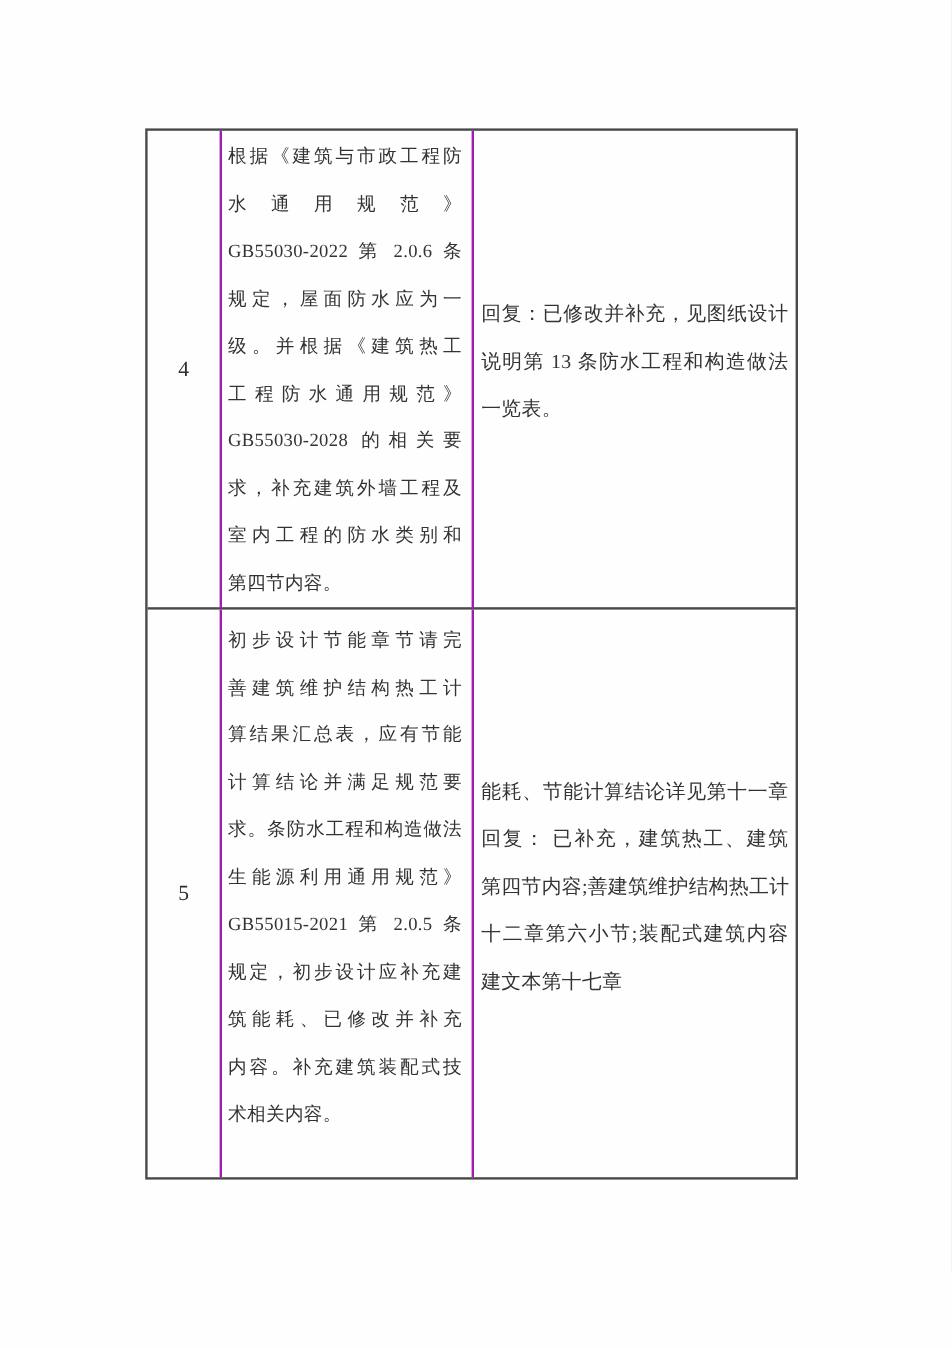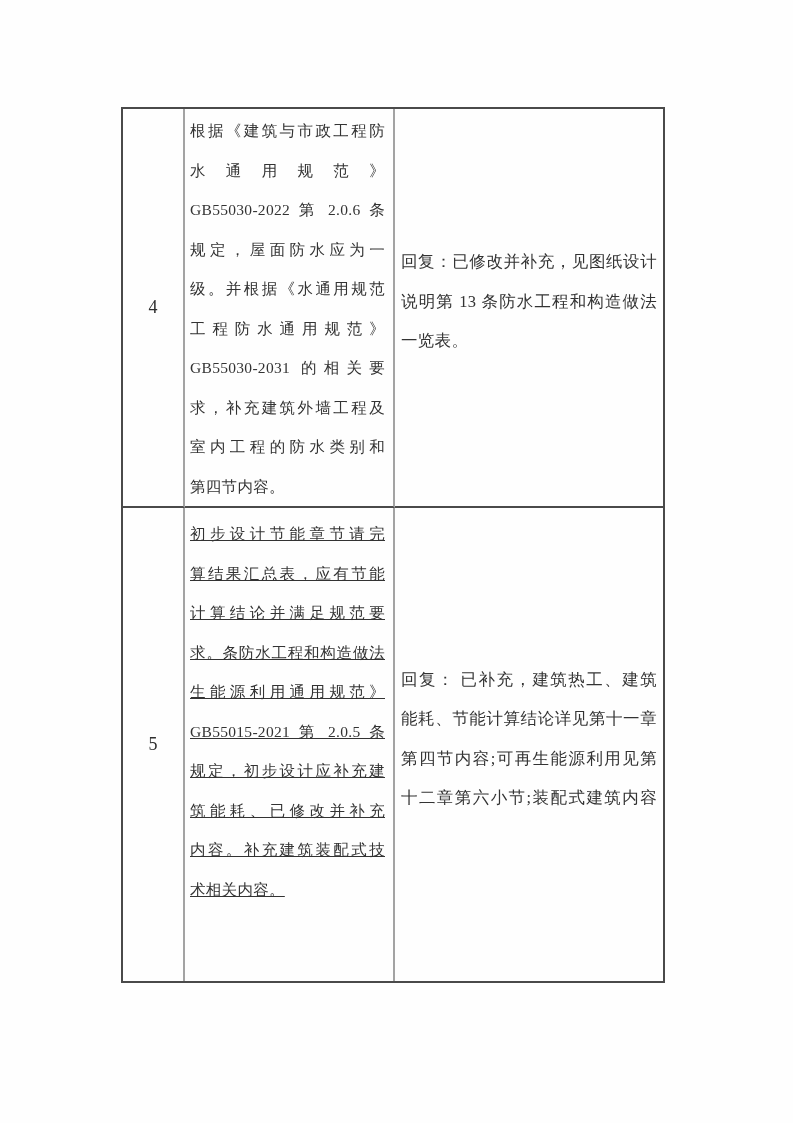--- a/index.html
+++ b/index.html
@@ -29,37 +29,37 @@
     display: grid;
     grid-template-columns: 62px 210px 1fr;
     grid-template-rows: 399px 1fr;
     background: #fefefe;
   }
 
   .cell {
     overflow: hidden;
     color: #333;
   }
-  .cell.b-right  { border-right: 2px solid #a3a3a3; }
+  .cell.b-right  { border-right: 2px solid #a21caf; }
   .cell.b-bottom { border-bottom: 2px solid #4a4a4a; }
 
   
   .cell.num {
     display: flex;
     align-items: center;
     justify-content: center;
     font-size: 18px;
     color: #2e2e2e;
   }
 
   
   .cell.comment {
     padding: 2px 8px 0 5px;
   }
-  .cell.comment.r5 { padding-top: 6px; text-decoration: underline; }
+  .cell.comment.r5 { padding-top: 6px; }
 
   
   .cell.reply {
     display: flex;
     align-items: center;
     padding: 0 6px 12px 6px;
   }
   .reply-inner { width: 100%; }
 
   .tline {
@@ -85,56 +85,58 @@
 
     <div class="cell num b-right b-bottom">
       <span>4</span>
     </div>
 
     <div class="cell comment b-right b-bottom">
       <div class="tline">根据《建筑与市政工程防</div>
       <div class="tline">水通用规范》</div>
       <div class="tline">GB55030-2022 第 2.0.6 条</div>
       <div class="tline">规定，屋面防水应为一</div>
-      <div class="tline">级。并根据《水通用规范</div>
+      <div class="tline">级。并根据《建筑热工</div>
       <div class="tline">工程防水通用规范》</div>
-      <div class="tline">GB55030-2031 的相关要</div>
+      <div class="tline">GB55030-2028 的相关要</div>
       <div class="tline">求，补充建筑外墙工程及</div>
       <div class="tline">室内工程的防水类别和</div>
       <div class="tline last">第四节内容。</div>
     </div>
 
     <div class="cell reply b-bottom">
       <div class="reply-inner">
         <div class="tline">回复：已修改并补充，见图纸设计</div>
         <div class="tline">说明第 13 条防水工程和构造做法</div>
         <div class="tline last">一览表。</div>
       </div>
     </div>
 
     <div class="cell num b-right">
       <span>5</span>
     </div>
 
     <div class="cell comment r5 b-right">
       <div class="tline">初步设计节能章节请完</div>
+      <div class="tline">善建筑维护结构热工计</div>
       <div class="tline">算结果汇总表，应有节能</div>
       <div class="tline">计算结论并满足规范要</div>
       <div class="tline">求。条防水工程和构造做法</div>
       <div class="tline">生能源利用通用规范》</div>
       <div class="tline">GB55015-2021 第 2.0.5 条</div>
       <div class="tline">规定，初步设计应补充建</div>
       <div class="tline">筑能耗、已修改并补充</div>
       <div class="tline">内容。补充建筑装配式技</div>
       <div class="tline last">术相关内容。</div>
     </div>
 
     <div class="cell reply">
       <div class="reply-inner">
+        <div class="tline">能耗、节能计算结论详见第十一章</div>
         <div class="tline">回复：  已补充，建筑热工、建筑</div>
-        <div class="tline">能耗、节能计算结论详见第十一章</div>
-        <div class="tline">第四节内容;可再生能源利用见第</div>
+        <div class="tline">第四节内容;善建筑维护结构热工计</div>
         <div class="tline">十二章第六小节;装配式建筑内容</div>
+        <div class="tline last">建文本第十七章</div>
       </div>
     </div>
 
   </div>
 </div>
 
 </body></html>

